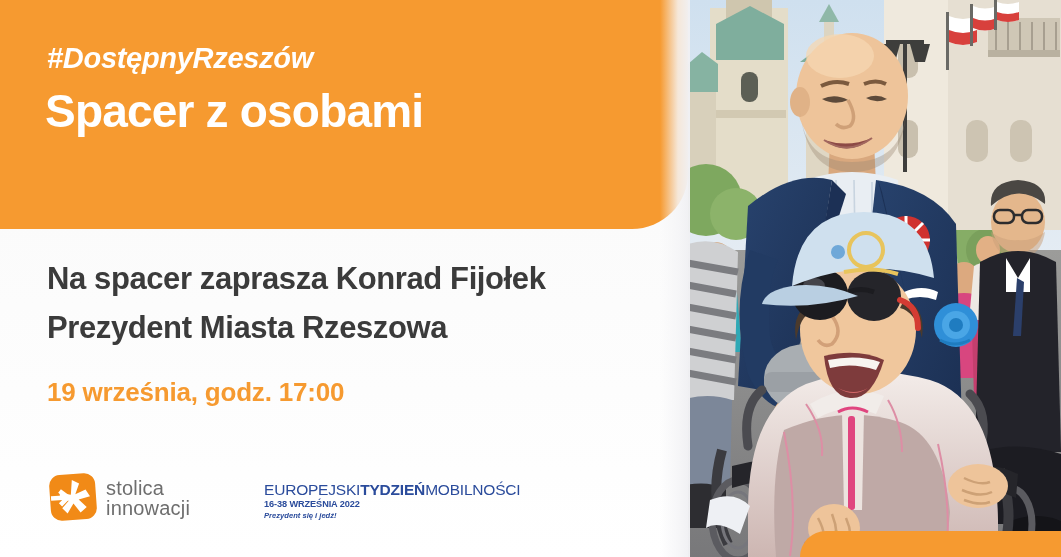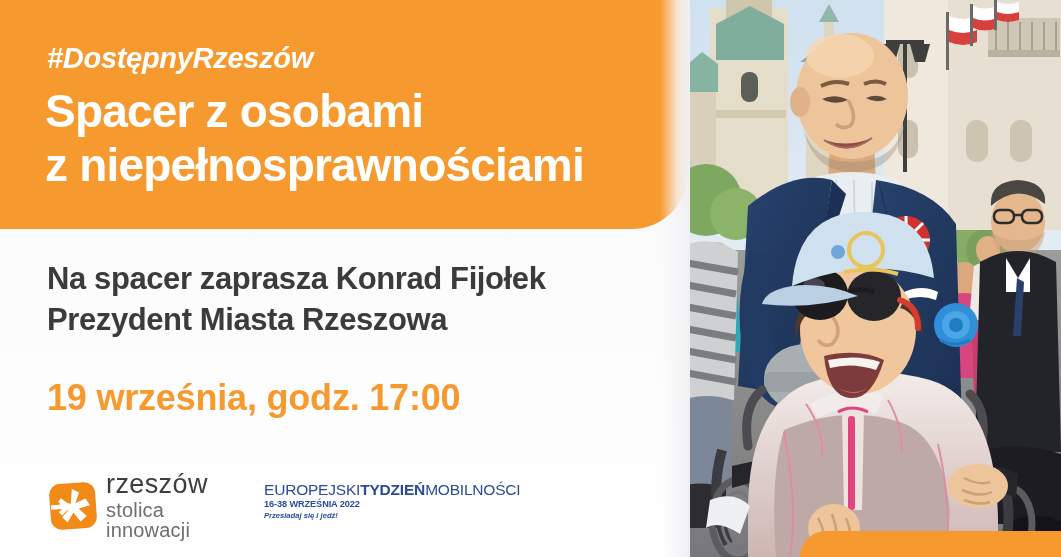--- a/index.html
+++ b/index.html
@@ -64,27 +64,27 @@
     position: absolute;
     left: 47px;
     top: 259px;
     font-size: 31px;
     font-weight: bold;
     color: #3b3b3b;
     line-height: 1.32;
     letter-spacing: -0.4px;
     white-space: nowrap;
   }
-  .invite .l2 { display: block; }
+  .invite .l2 { display: block; margin-top: 8px; }
 
   .datetime {
     position: absolute;
     left: 47px;
     top: 377px;
-    font-size: 36px;
+    font-size: 26px;
     font-weight: bold;
     color: #f69a30;
     letter-spacing: -0.2px;
     white-space: nowrap;
   }
 
   
   .logo-bar {
     position: absolute;
     left: 47px;
@@ -189,21 +189,20 @@
 <body>
 
 <div id="banner">
 
   <div class="left-col">
 
     <div class="orange-panel">
       <div class="hashtag">#DostępnyRzeszów</div>
       <div class="headline">
         <span class="l1">Spacer z osobami</span>
-        <span class="l2">z niepełnosprawnościami</span>
       </div>
     </div>
 
     <div class="invite">
       <span class="l1">Na spacer zaprasza Konrad Fijołek</span>
       <span class="l2">Prezydent Miasta Rzeszowa</span>
     </div>
 
     <div class="datetime">19 września, godz. 17:00</div>
 
@@ -212,29 +211,28 @@
       <div class="rz-logo">
         <svg class="rz-mark" viewBox="0 0 52 52">
           <g transform="rotate(-4 26 26)">
             <rect x="3" y="3" width="46" height="46" rx="11" ry="11" fill="#f18a17"></rect>
             <path d="M26 9 L33 13 L28.5 23.5 L39 19.5 L43 26.5 L31.5 29 L39 37 L32.5 42 L26 32.5 L19.5 42 L14.5 36.5 L21.5 29.5 L13 27.5 L13 21 L24 23.5 Z" fill="#ffffff"></path>
             <path d="M4 26 L20 26" stroke="#ffffff" stroke-width="4.5" fill="none"></path>
             <path d="M13 19 L21 26 L13 33" stroke="#ffffff" stroke-width="4.5" fill="none" stroke-linecap="butt" stroke-linejoin="miter"></path>
           </g>
         </svg>
         <div class="rz-words">
-          <span class="rz-name">rzeszów</span>
           <span class="rz-tag">stolica innowacji</span>
         </div>
       </div>
 
       <div class="emw-logo">
         <div class="emw-title"><span>EUROPEJSKI</span><span class="b">TYDZIEŃ</span><span>MOBILNOŚCI</span></div>
         <div class="emw-date">16-38 WRZEŚNIA 2022</div>
-        <div class="emw-slogan">Przesiadaj się i jedź!</div>
+        <div class="emw-slogan">Prezydent się i jedź!</div>
       </div>
 
     </div>
   </div>
 
   <div class="photo">
     <svg width="373" height="557" viewBox="0 0 373 557">
       <defs>
         <linearGradient id="sky" x1="0" y1="0" x2="0" y2="1">
           <stop offset="0%" stop-color="#cfe0ef"></stop>

